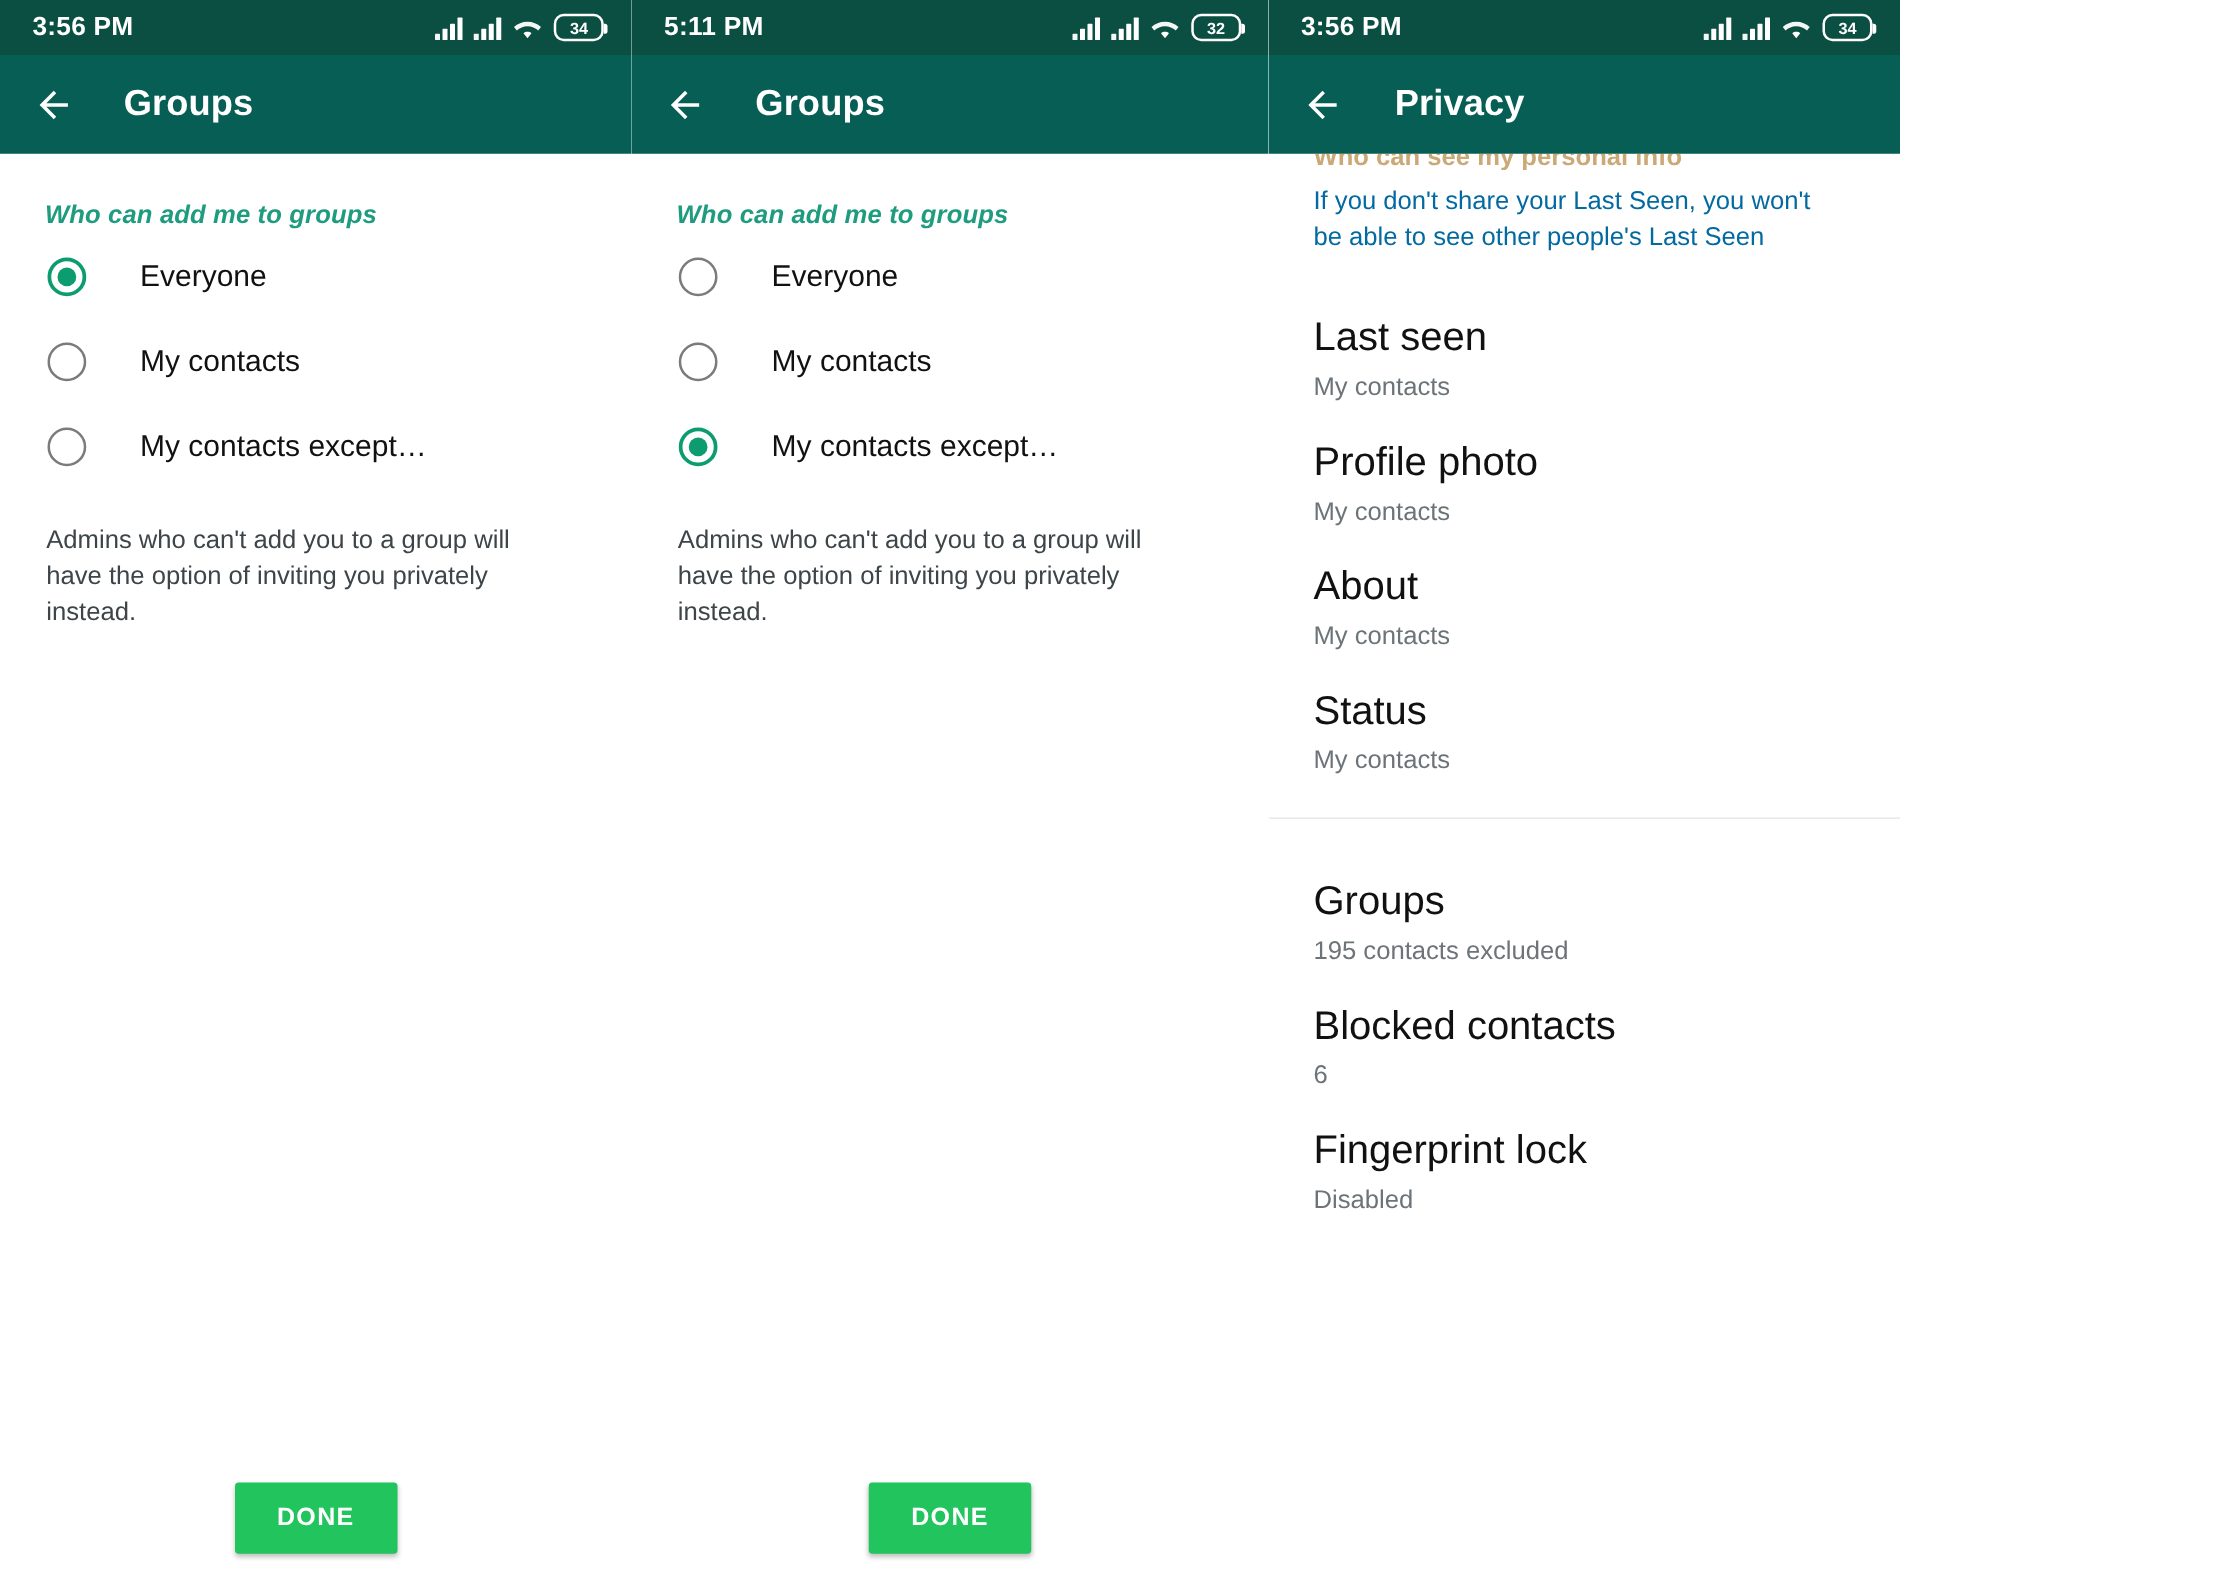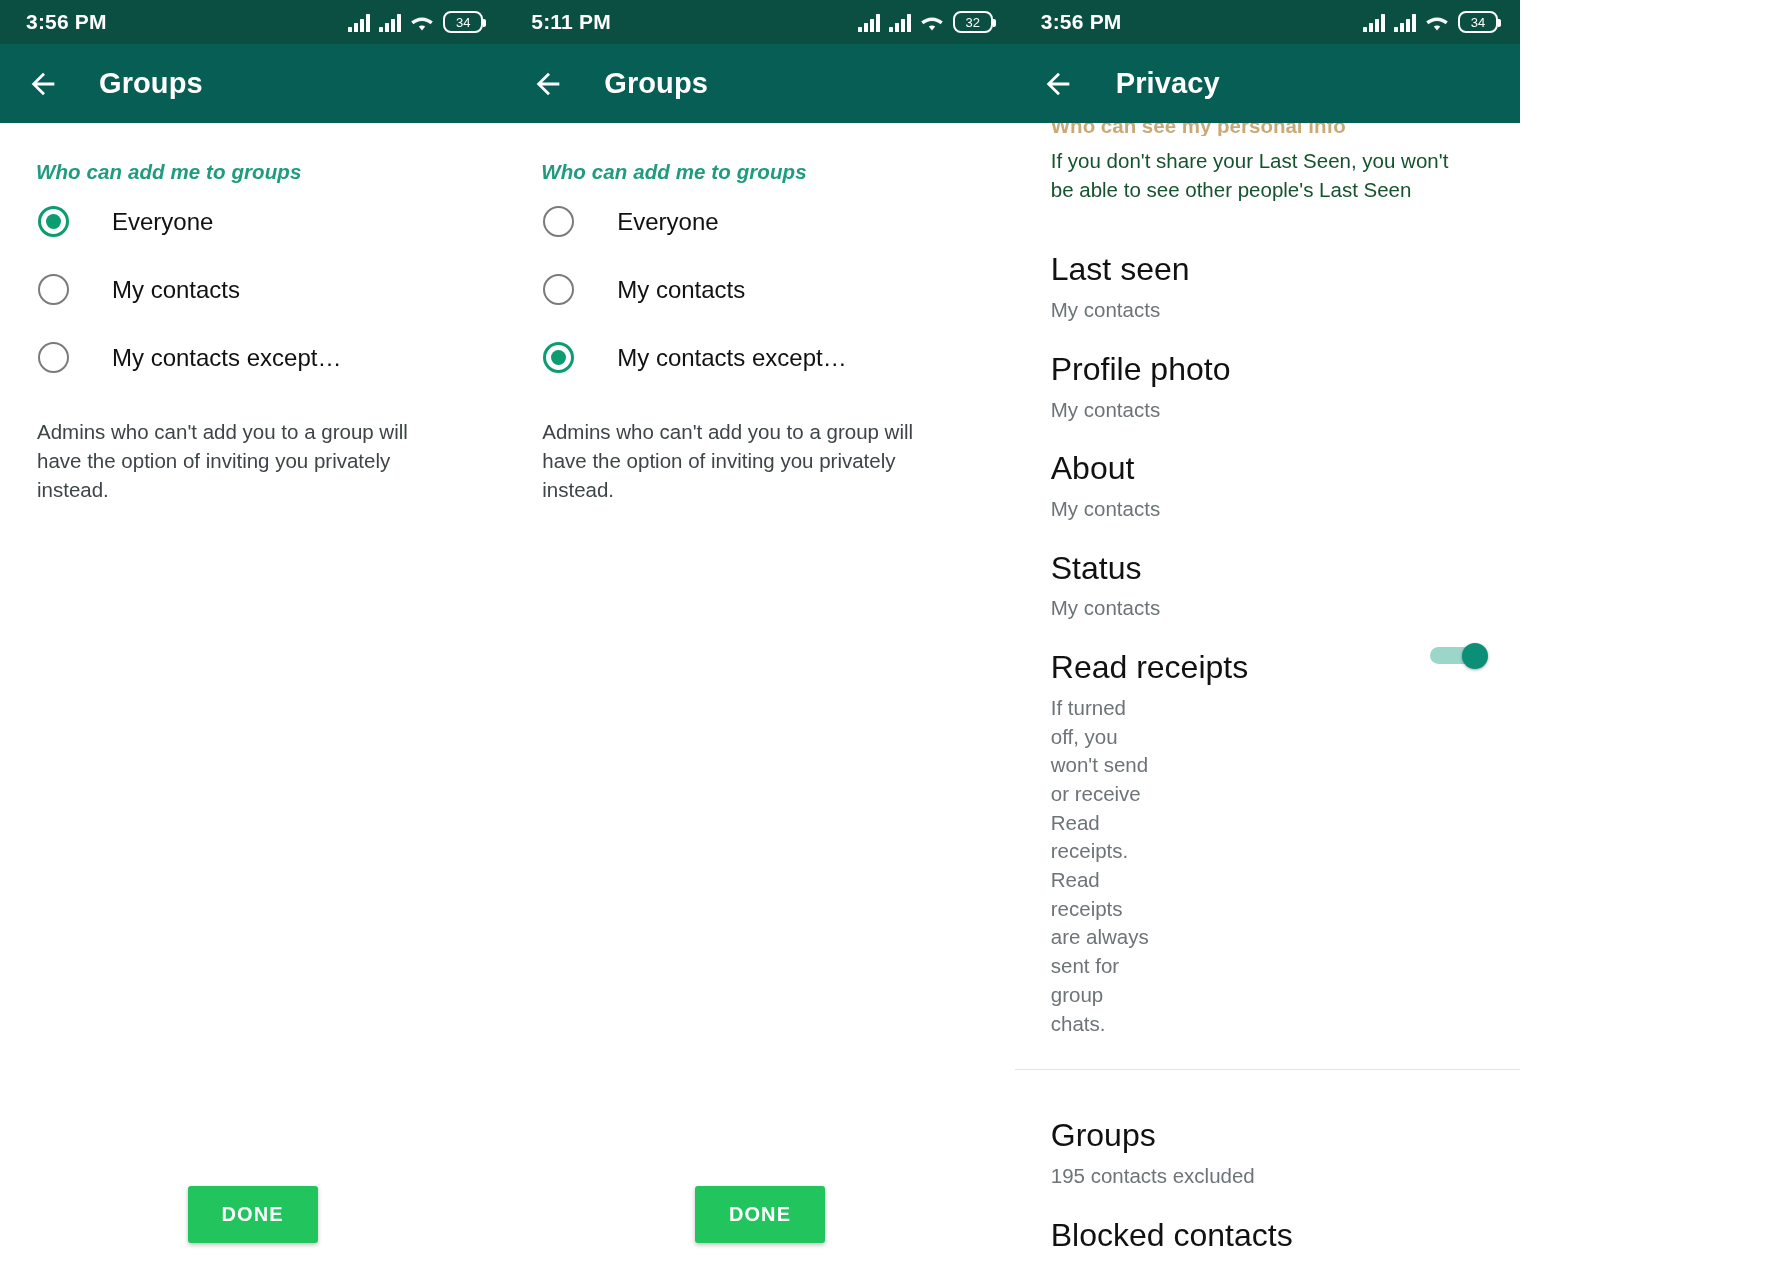--- a/index.html
+++ b/index.html
@@ -25,21 +25,21 @@
   .sig{display:flex;align-items:flex-end;gap:2px;height:20px;}
   .sig i{display:block;width:4px;background:#fff;border-radius:.5px;}
   .sig i:nth-child(1){height:5px;opacity:.95;}
   .sig i:nth-child(2){height:9px;}
   .sig i:nth-child(3){height:13px;}
   .sig i:nth-child(4){height:18px;}
   .wifi{width:24px;height:19px;position:relative;}
   .batt{
     min-width:40px;height:22px;border:2.2px solid #fff;border-radius:8px;
     display:flex;align-items:center;justify-content:center;
-    font-size:13px;font-weight:normal;padding:0 5px;box-sizing:border-box;
+    font-size:13px;font-weight:bold;padding:0 5px;box-sizing:border-box;
     position:relative;
   }
   .batt:after{
     content:"";position:absolute;right:-5px;top:6px;width:3px;height:8px;
     background:#fff;border-radius:0 2px 2px 0;
   }
 
   
   .toolbar{
     height:79px;background:#075e54;color:#fff;
@@ -86,21 +86,21 @@
     box-shadow:0 2px 4px rgba(0,0,0,.25);cursor:pointer;
   }
 
   
   .plist{position:relative;height:1143px;overflow:hidden;}
   .faded-head{
     color:#a16207;font-size:20.5px;font-weight:bold;
     padding:0 0 0 36px;margin-top:-9px;opacity:.55;height:22px;overflow:hidden;
   }
   .phint{
-    font-size:20.5px;color:#14532d;line-height:1.42;
+    font-size:20.5px;color:#0369a1;line-height:1.42;
     padding:10px 56px 0 36px;
   }
   .prow{
     padding:26px 36px 0 36px;position:relative;
   }
   .prow .ptitle{font-size:32px;color:#111;line-height:1.15;}
   .prow .psub{font-size:20.5px;color:#6c7478;margin-top:8px;line-height:1.4;}
   .prow.first{padding-top:47px;}
   .divider{height:1px;background:#e2e4e5;margin:31px 0 0 0;}
   .switch{
@@ -282,28 +282,20 @@
       </div>
       <div class="prow">
         <div class="ptitle">About</div>
         <div class="psub">My contacts</div>
       </div>
       <div class="prow">
         <div class="ptitle">Status</div>
         <div class="psub">My contacts</div>
       </div>
 
-      <div class="prow">
-        <div class="ptitle">Read receipts</div>
-        <div class="psub" style="padding-right:330px;">If turned off, you won't send or receive Read receipts. Read receipts are always sent for group chats.</div>
-        <span class="switch">
-          <span class="track"></span>
-          <span class="knob"></span>
-        </span>
-      </div>
 
       <div class="divider"></div>
 
       <div class="prow first">
         <div class="ptitle">Groups</div>
         <div class="psub">195 contacts excluded</div>
       </div>
       <div class="prow">
         <div class="ptitle">Blocked contacts</div>
         <div class="psub">6</div>

